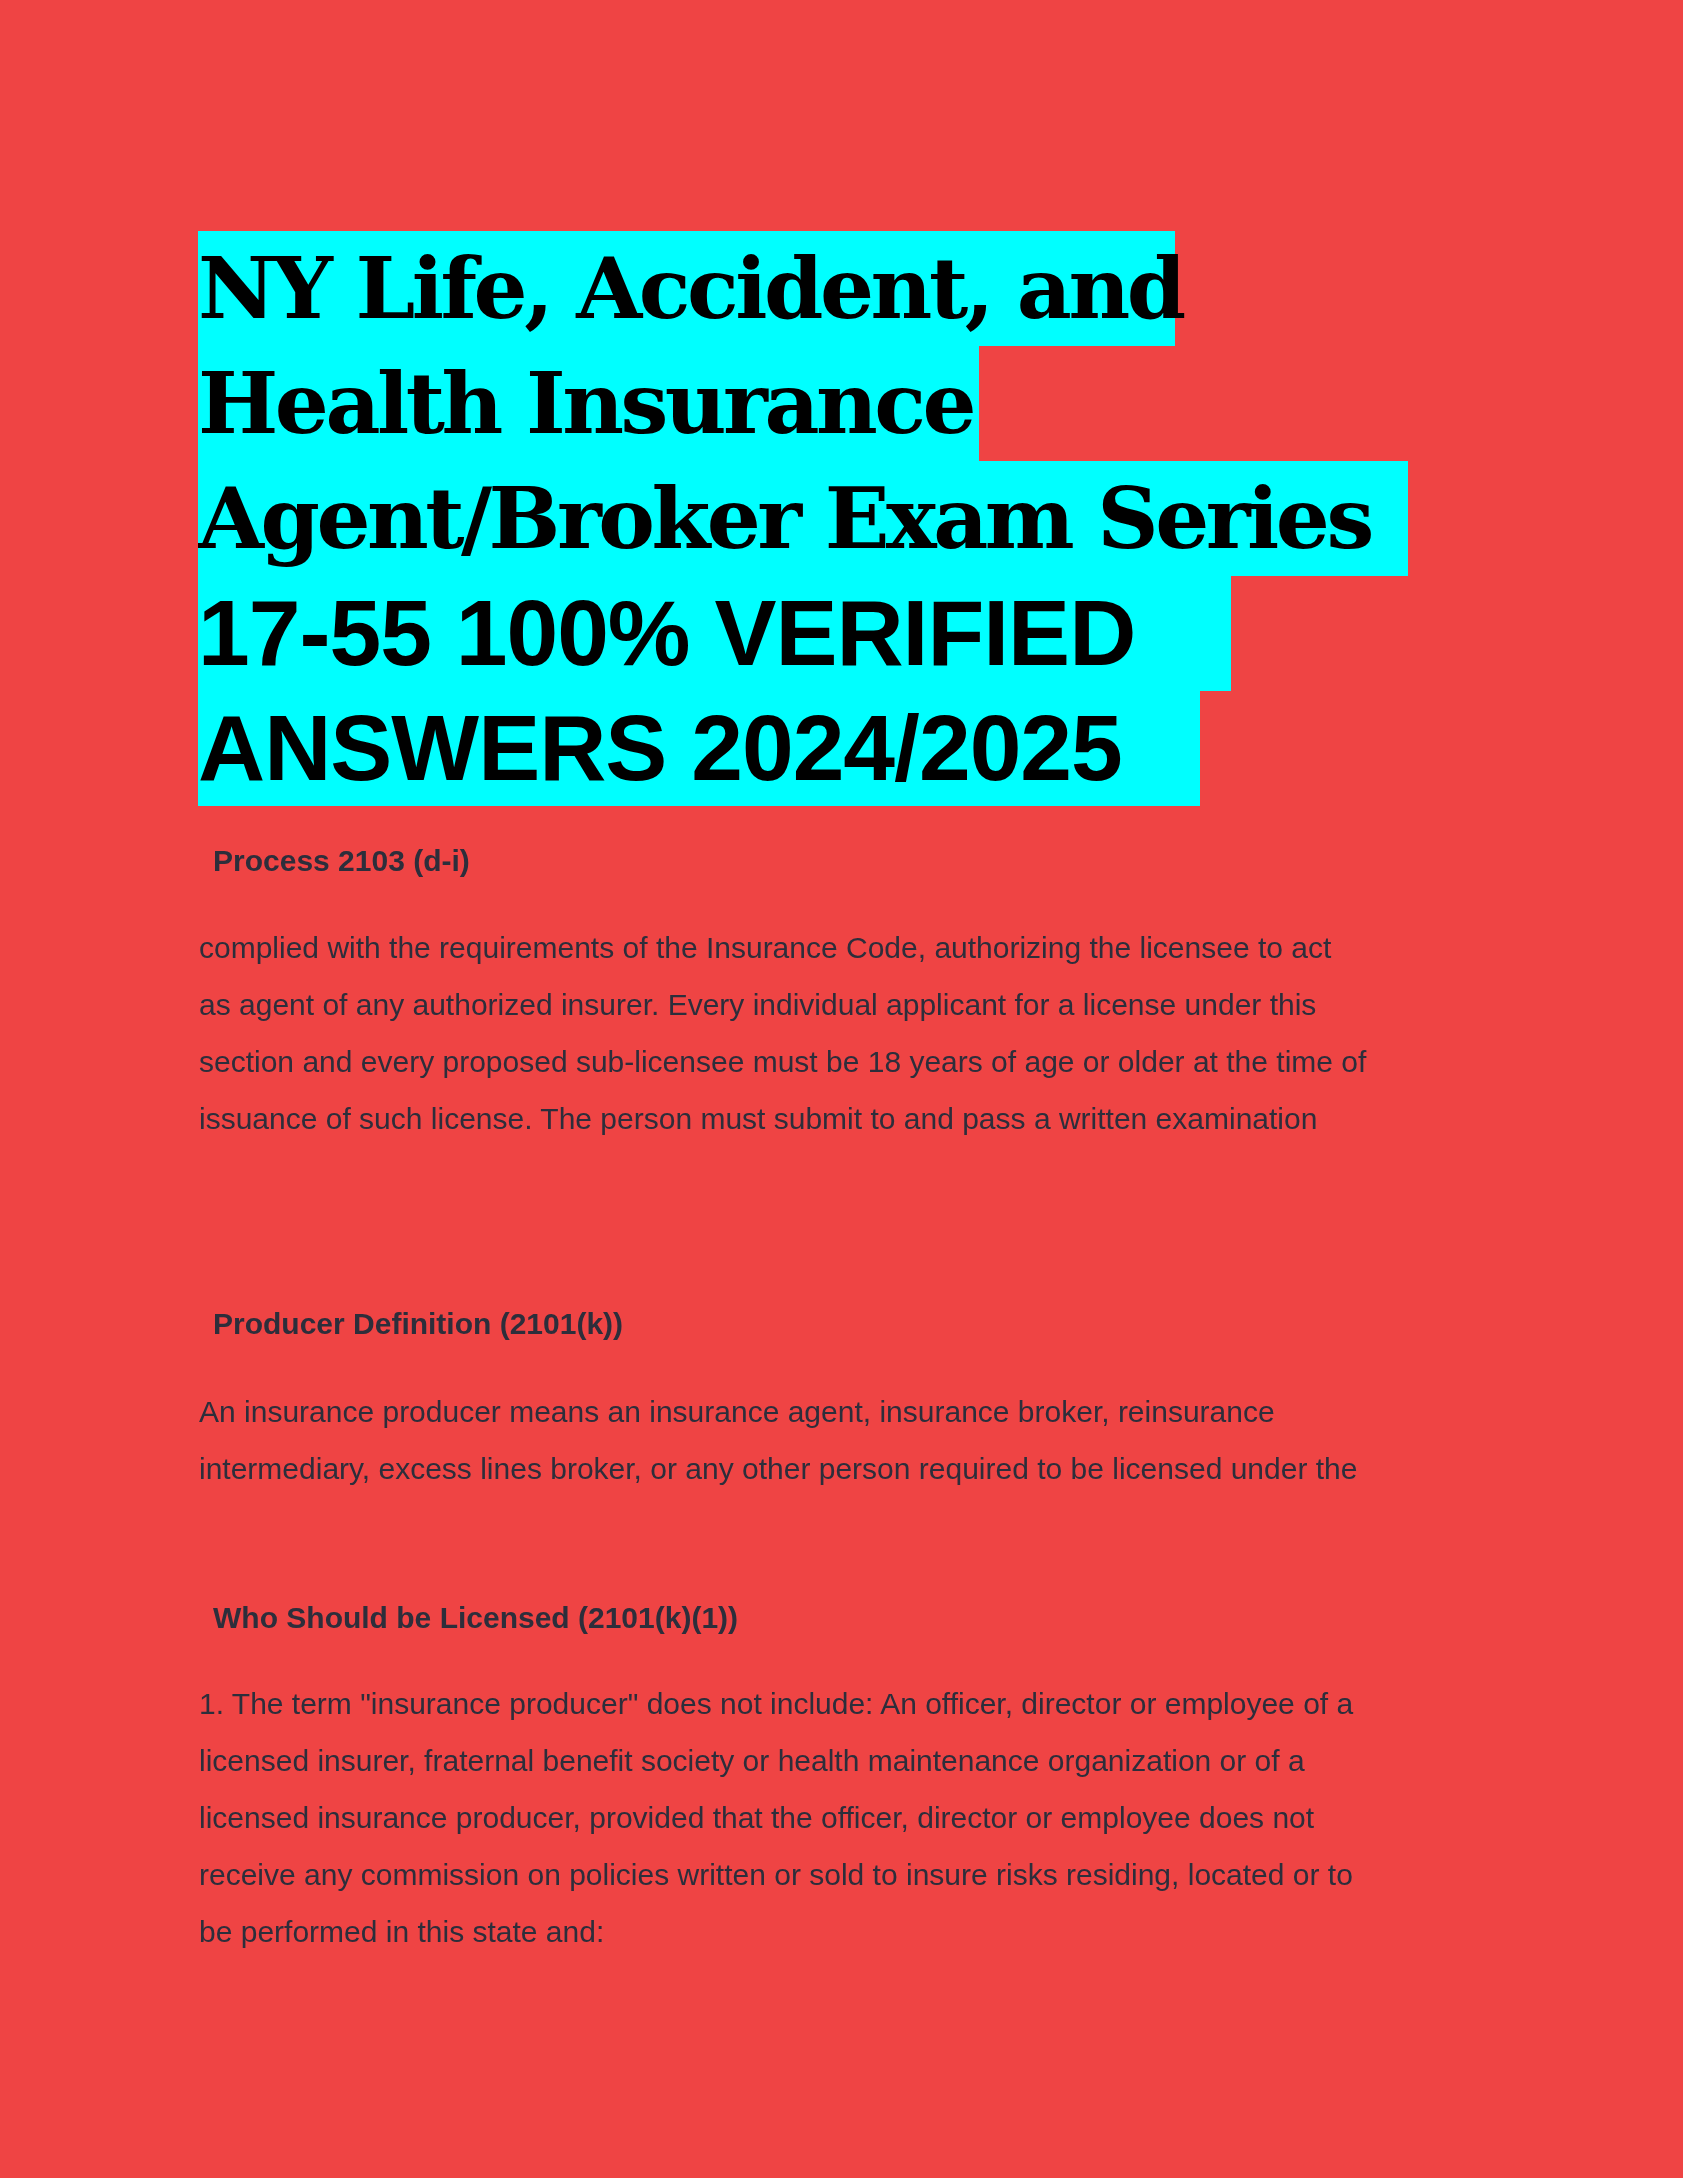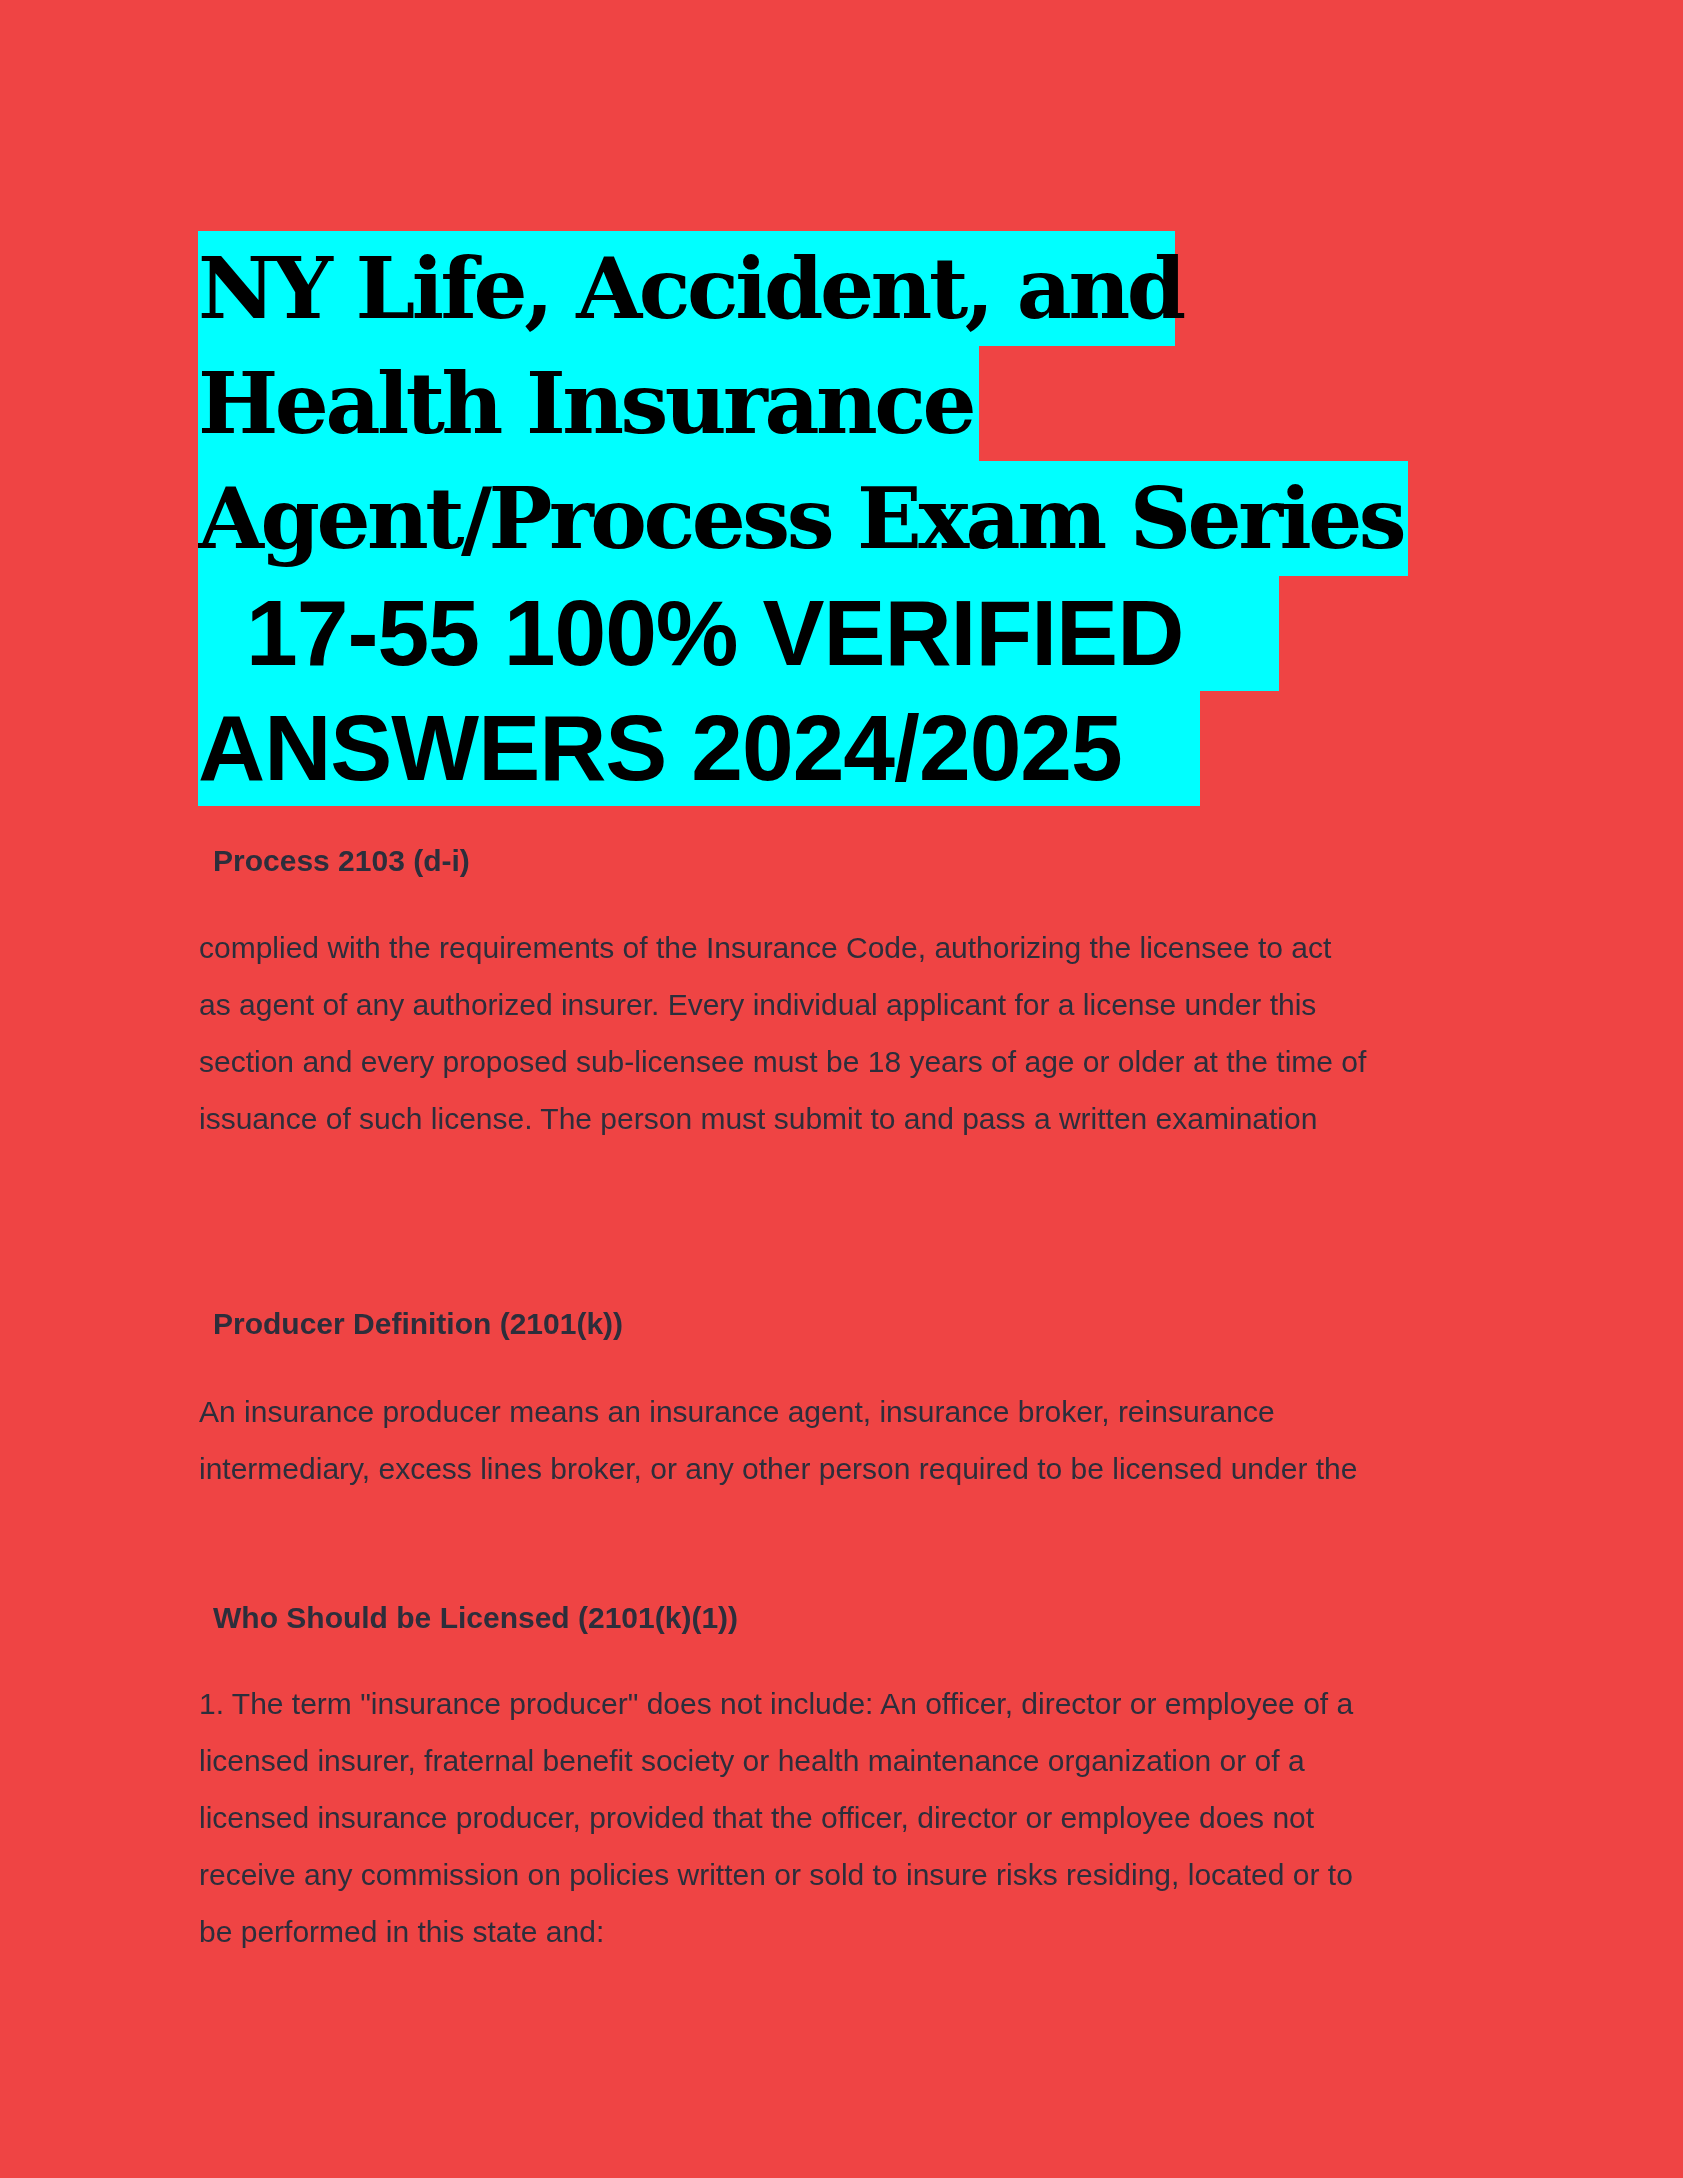--- a/index.html
+++ b/index.html
@@ -9,21 +9,21 @@
     .tline {
       display: block; height: 115px; line-height: 115px;
       color: #000; white-space: nowrap; overflow: hidden;
     }
     .tline span { background: #00ffff; display: inline-block; height: 115px; }
     .serif { font-family: "DejaVu Serif", serif; font-weight: bold; font-size: 85px; letter-spacing: -3.5px; }
     .sans { font-family: "Liberation Sans", sans-serif; font-weight: bold; font-size: 93px; letter-spacing: -1px; }
     .l1 span { width: 977px; }
     .l2 span { width: 781px; }
     .l3 span { width: 1210px; }
-    .l4 span { width: 1033px; padding-left: 48px; }
+    .l4 span { width: 1033px; }
     .l5 span { width: 1002px; }
     .heading {
       position: absolute; left: 199px;
       font-family: "Liberation Sans", sans-serif; font-weight: bold;
       font-size: 30px; color: #2d2e3b; white-space: nowrap; margin-left: 14px;
     }
     .para {
       position: absolute; left: 199px; width: 1307px;
       font-family: "Liberation Sans", sans-serif; font-size: 30px;
       line-height: 57px; color: #2d2e3b;
@@ -31,21 +31,21 @@
     .para .ln { display: block; white-space: nowrap; }
   </style>
 </head>
 <body>
 
 <div class="page">
 
   <div class="title">
     <div class="tline serif l1"><span>NY Life, Accident, and</span></div>
     <div class="tline serif l2"><span>Health Insurance</span></div>
-    <div class="tline serif l3"><span>Agent/Process Exam Series</span></div>
+    <div class="tline serif l3"><span>Agent/Broker Exam Series</span></div>
     <div class="tline sans l4"><span>17-55 100% VERIFIED</span></div>
     <div class="tline sans l5"><span>ANSWERS 2024/2025</span></div>
   </div>
 
   <div class="heading" style="top:844px;">Process 2103 (d-i)</div>
   <div class="para" style="top:919px;">
     <span class="ln">complied with the requirements of the Insurance Code, authorizing the licensee to act</span>
     <span class="ln">as agent of any authorized insurer. Every individual applicant for a license under this</span>
     <span class="ln">section and every proposed sub-licensee must be 18 years of age or older at the time of</span>
     <span class="ln">issuance of such license. The person must submit to and pass a written examination</span>

